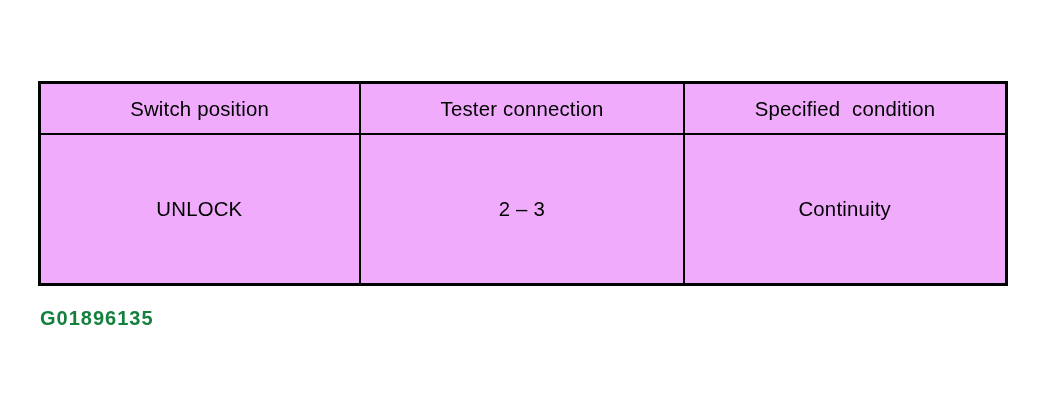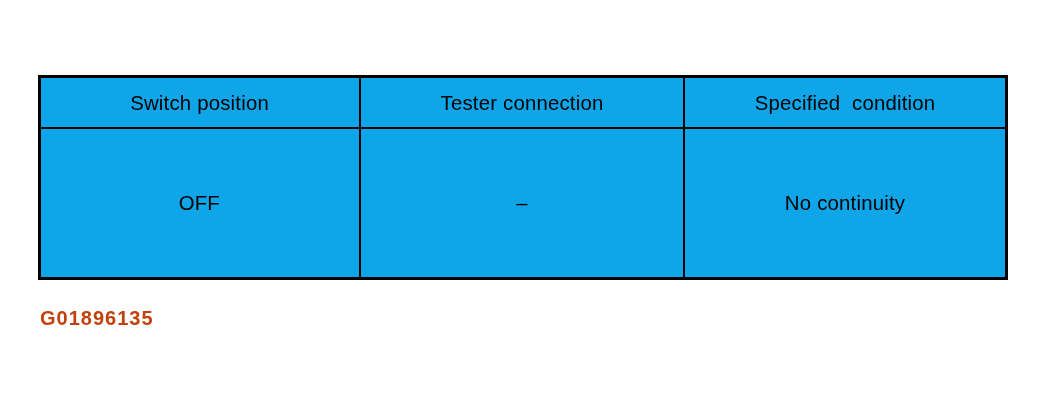--- a/index.html
+++ b/index.html
@@ -23,26 +23,26 @@
     left: 0;
     top: 0;
     width: 1044px;
     height: 402px;
   }
 
   
   .spec-table {
     position: absolute;
     left: 38px;
-    top: 75px;
+    top: 81px;
     width: 967px;
     height: 205px;
     border-collapse: collapse;
     table-layout: fixed;
-    background: #0ea5e9;
+    background: #f0abfc;
     border: 3px solid #000000;
   }
   .spec-table col.c1 { width: 320px; }
   .spec-table col.c2 { width: 324px; }
   .spec-table col.c3 { width: 323px; }
 
   .spec-table td,
   .spec-table th {
     border: 2px solid #000000;
     padding: 0;
@@ -81,21 +81,21 @@
 
   
   .caption {
     position: absolute;
     left: 40px;
     top: 306px;
     font-size: 20px;
     line-height: 24px;
     font-weight: 700;
     letter-spacing: 1.0px;
-    color: #c2410c;
+    color: #15803d;
     white-space: pre;
   }
 </style>
 </head>
 <body>
 
 <div id="page-root">
 
   <table class="spec-table">
     <colgroup>
@@ -112,27 +112,27 @@
           <span class="cell-text">Tester connection</span>
         </th>
         <th class="hdr-cell">
           <span class="cell-text">Specified  condition</span>
         </th>
       </tr>
     </thead>
     <tbody>
       <tr>
         <td class="body-cell">
-          <span class="cell-text">OFF</span>
+          <span class="cell-text">UNLOCK</span>
         </td>
         <td class="body-cell">
-          <span class="cell-text">–</span>
+          <span class="cell-text">2 – 3</span>
         </td>
         <td class="body-cell">
-          <span class="cell-text">No continuity</span>
+          <span class="cell-text">Continuity</span>
         </td>
       </tr>
     </tbody>
   </table>
 
   <div class="caption">G01896135</div>
 
 </div>
 
 </body></html>

